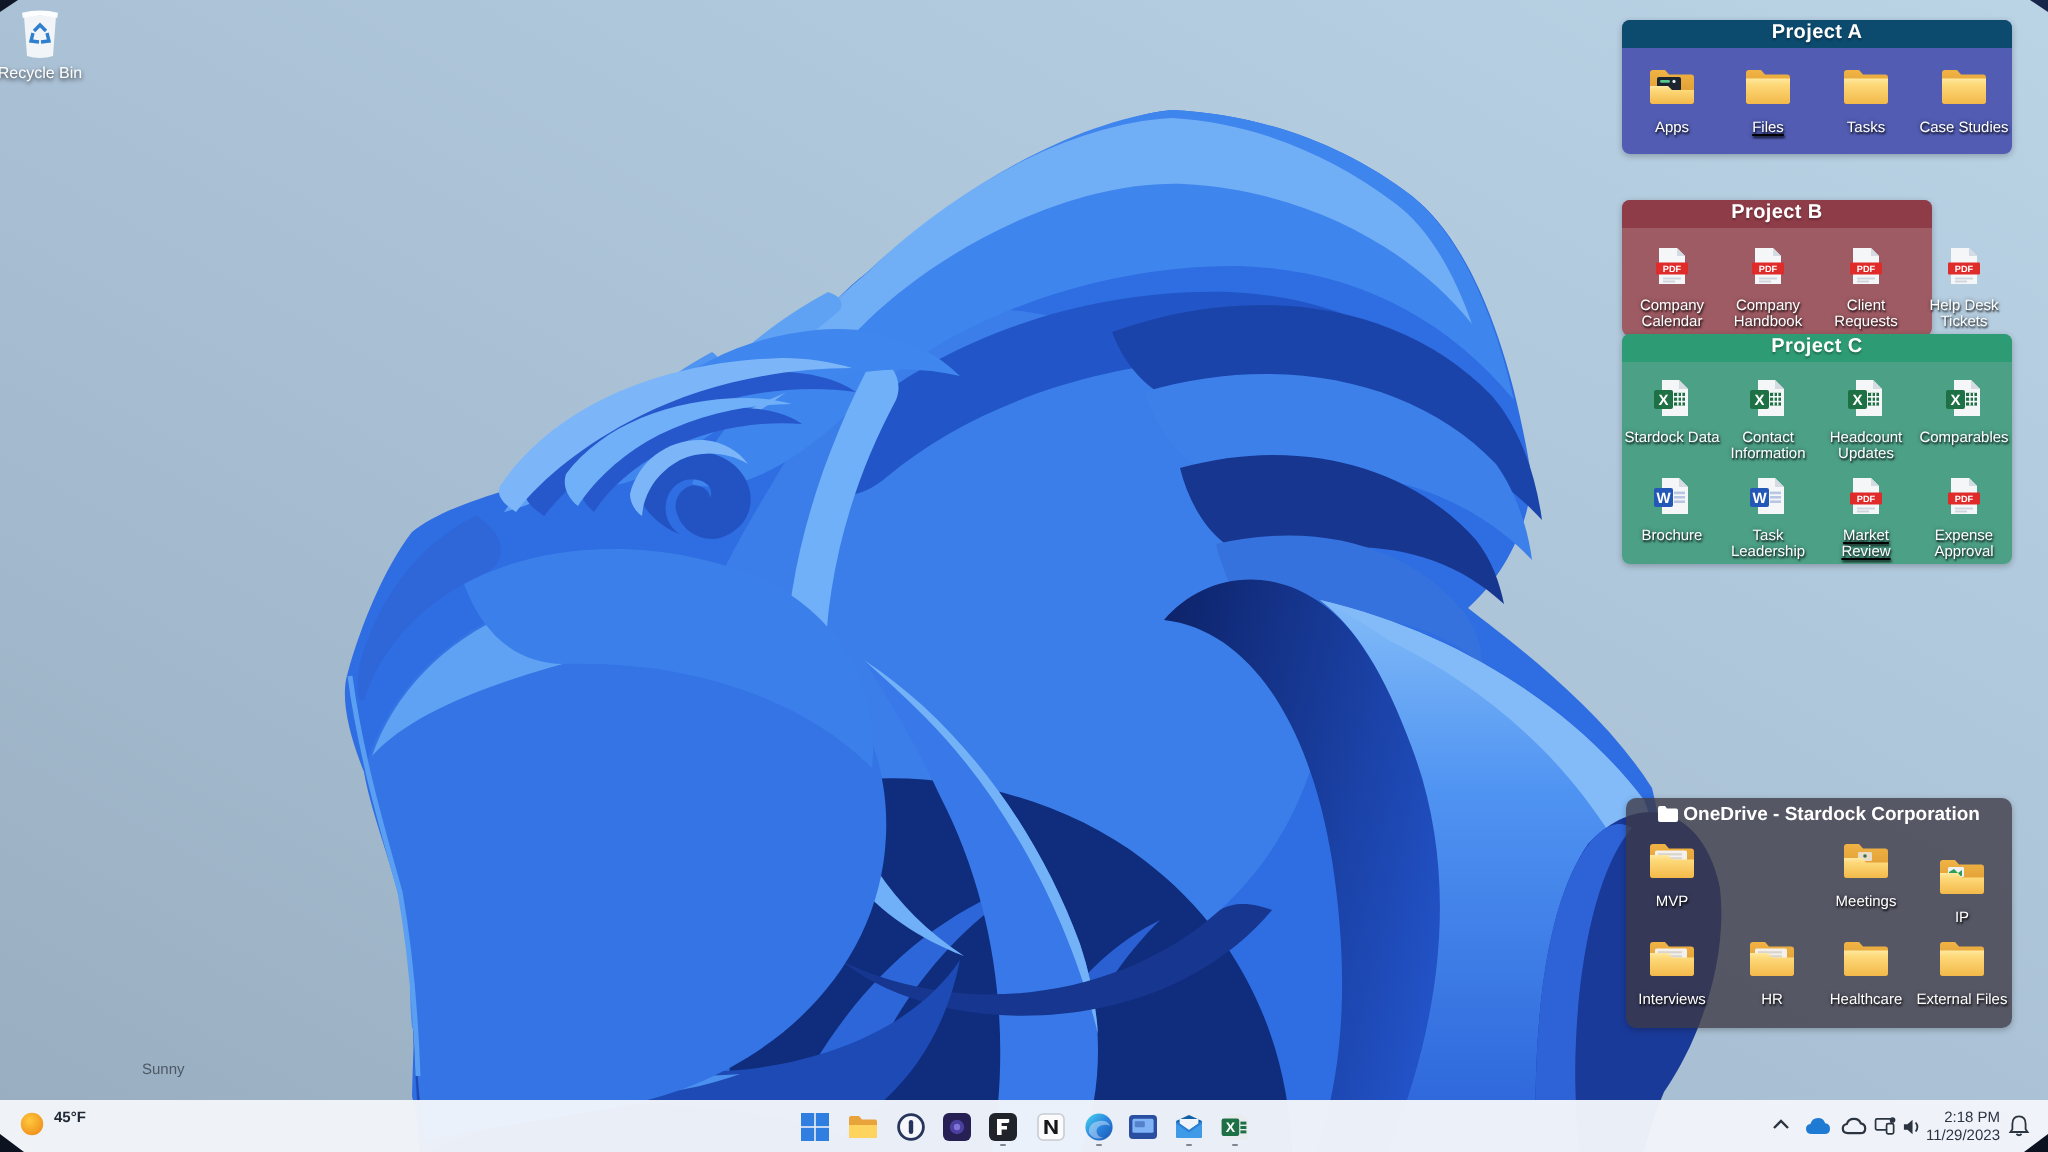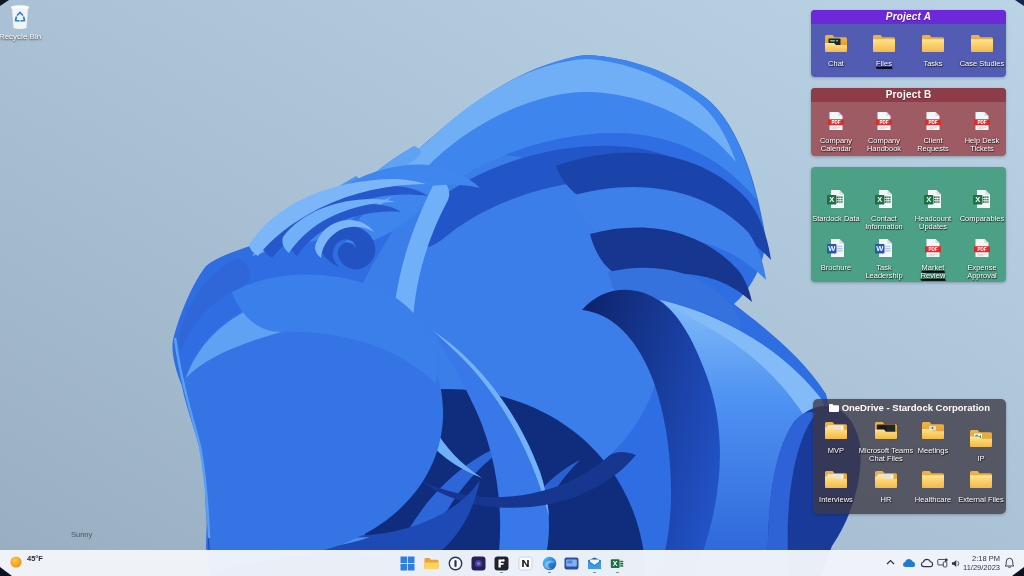--- a/index.html
+++ b/index.html
@@ -279,26 +279,26 @@
     <g fill="none" stroke="#2f7fd0" stroke-width="1.7">
       <path d="M8,12.5 L11,9.5 L14,12.5"></path>
       <path d="M14.5,13.5 L15.5,17.5 L11.5,18"></path>
       <path d="M7.5,13.5 L6.5,17.5 L10.5,18"></path>
     </g>
   </svg>
   <div style="margin-top:2px;font-size:8px;color:#fff;text-shadow:0 1px 2px rgba(0,0,0,0.8);">Recycle Bin</div>
 </div>
 
 <div class="fence" id="pa" style="left:811px;top:10px;width:195px;height:67px;background:rgba(77,87,176,0.96);">
-  <div class="hdr" style="background:#6d28d9;font-style:italic;">Project A</div>
+  <div class="hdr" style="background:#0c4a6e;">Project A</div>
   <div class="itm" style="left:-3px;top:23px;">
       <svg class="ic" width="24" height="21">
         <use href="#folderA"></use>
       </svg>
-      <div class="lb">Chat</div>
+      <div class="lb">Apps</div>
     </div>
   <div class="itm" style="left:45px;top:23px;text-decoration:underline;">
       <svg class="ic" width="24" height="21">
         <use href="#folder"></use>
       </svg>
       <div class="lb">Files</div>
     </div>
   <div class="itm" style="left:94px;top:23px;">
       <svg class="ic" width="24" height="21">
         <use href="#folder"></use>
@@ -306,21 +306,21 @@
       <div class="lb">Tasks</div>
     </div>
   <div class="itm" style="left:143px;top:23px;">
       <svg class="ic" width="24" height="21">
         <use href="#folder"></use>
       </svg>
       <div class="lb">Case Studies</div>
     </div>
 </div>
 
-<div class="fence" id="pb" style="left:811px;top:88px;width:195px;height:68px;background:rgba(158,86,95,0.96);">
+<div class="fence" id="pb" style="left:811px;top:100px;width:155px;height:68px;background:rgba(158,86,95,0.96);">
   <div class="hdr" style="background:#8f3c49;">Project B</div>
   <div class="itm" style="left:-3px;top:23px;">
       <svg class="ic" width="16" height="20">
         <use href="#pdf"></use>
       </svg>
       <div class="lb">Company<br>Calendar</div>
     </div>
   <div class="itm" style="left:45px;top:23px;">
       <svg class="ic" width="16" height="20">
         <use href="#pdf"></use>
@@ -335,20 +335,21 @@
     </div>
   <div class="itm" style="left:143px;top:23px;">
       <svg class="ic" width="16" height="20">
         <use href="#pdf"></use>
       </svg>
       <div class="lb">Help Desk<br>Tickets</div>
     </div>
 </div>
 
 <div class="fence" id="pc" style="left:811px;top:167px;width:195px;height:115px;background:rgba(72,158,130,0.96);">
+  <div class="hdr" style="background:#2d9b74;">Project C</div>
   <div class="itm" style="left:-3px;top:22px;">
       <svg class="ic" width="19" height="20">
         <use href="#xls"></use>
       </svg>
       <div class="lb">Stardock Data</div>
     </div>
   <div class="itm" style="left:45px;top:22px;">
       <svg class="ic" width="19" height="20">
         <use href="#xls"></use>
       </svg>
@@ -397,26 +398,20 @@
     <svg width="10" height="8" viewBox="0 0 10 8" style="vertical-align:-1px;">
         <path d="M0,1 Q0,0 1,0 L3.5,0 L4.5,1.2 L9,1.2 Q10,1.2 10,2.2 L10,7 Q10,8 9,8 L1,8 Q0,8 0,7 Z" fill="#fff"></path>
       </svg>
     OneDrive - Stardock Corporation
   </div>
   <div class="itm" style="left:-5px;top:21px;">
       <svg class="ic" width="24" height="21">
         <use href="#folderP"></use>
       </svg>
       <div class="lb">MVP</div>
-    </div>
-  <div class="itm" style="left:45px;top:21px;">
-      <svg class="ic" width="24" height="21">
-        <use href="#folderT"></use>
-      </svg>
-      <div class="lb">Microsoft Teams<br>Chat Files</div>
     </div>
   <div class="itm" style="left:92px;top:21px;">
       <svg class="ic" width="24" height="21">
         <use href="#folderM"></use>
       </svg>
       <div class="lb">Meetings</div>
     </div>
   <div class="itm" style="left:140px;top:29px;">
       <svg class="ic" width="24" height="21">
         <use href="#folderG"></use>

